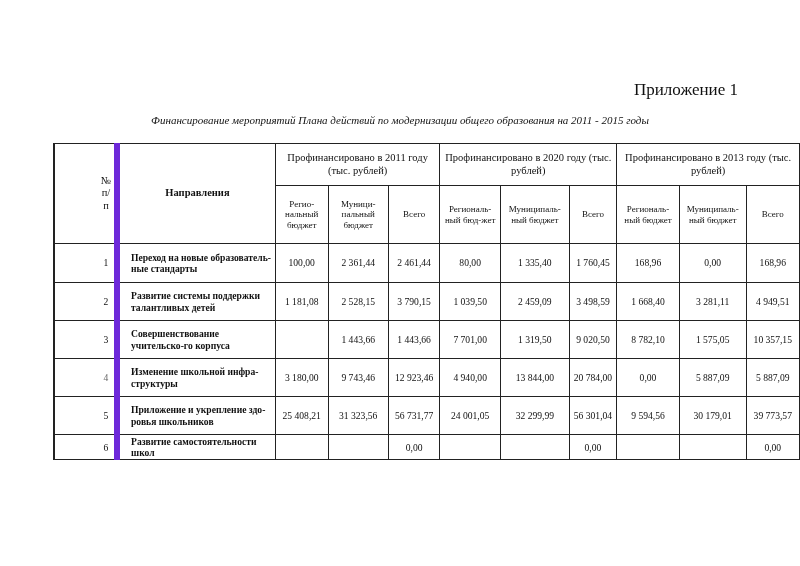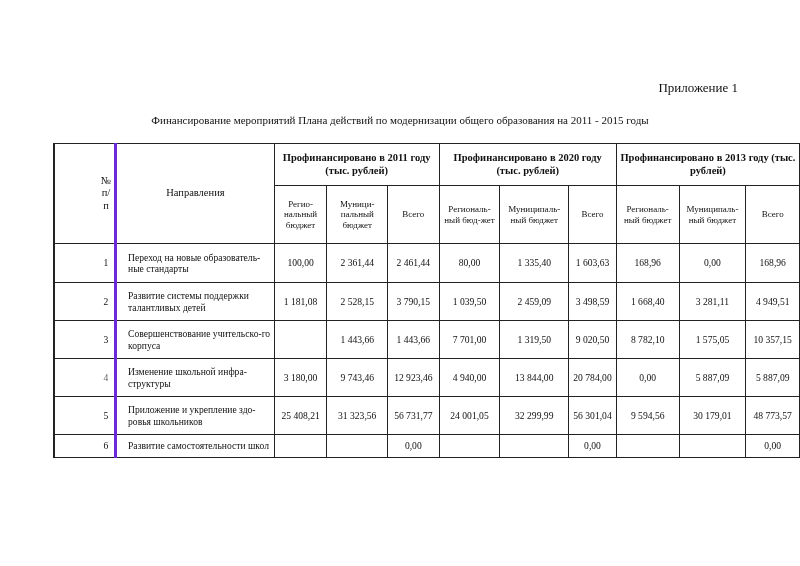--- a/index.html
+++ b/index.html
@@ -2,44 +2,45 @@
 <html><head>
   <meta charset="utf-8">
   <style>
     html, body { margin: 0; padding: 0; background: #ffffff; }
     body {
       width: 800px; height: 566px; position: relative; overflow: hidden;
       font-family: "Liberation Serif", "DejaVu Serif", serif; color: #111;
     }
     .appendix {
       position: absolute; top: 80px; right: 62px;
-      font-size: 13px;
+      font-size: 17px;
     }
     .title {
       position: absolute; top: 114px; left: 0; width: 800px; text-align: center;
       font-size: 11px;
+      font-style: italic;
     }
     table.fin {
       position: absolute; left: 53px; top: 143px;
       border-collapse: collapse;
       font-size: 9.6px;
       table-layout: fixed;
     }
     table.fin td, table.fin th {
       border: 1px solid #222;
       font-weight: normal;
       text-align: center;
       vertical-align: middle;
       padding: 1px 3px;
       line-height: 1.15;
     }
     table.fin td.dir { text-align: left; padding-left: 11px; }
     table.fin .outerL { border-left: 2px solid #222; padding-left: 46px; }
-    table.fin .thickL { border-left: 3px solid #6d28d9; }
-    table.fin th.group { font-size: 10.5px; font-weight: bold; }
+    table.fin .thickL { border-left: 6px solid #6d28d9; font-weight: bold; }
+    table.fin th.group { font-size: 10.5px; }
     table.fin th.col { font-size: 9px; }
     table.fin th.dirh { font-size: 10.5px; }
     .gray { color: #666; }
   </style>
 </head>
 <body>
 
 <div class="appendix">Приложение 1</div>
 <div class="title">Финансирование мероприятий Плана действий по модернизации общего образования на 2011 - 2015 годы</div>
 
@@ -79,21 +80,21 @@
   </thead>
   <tbody>
     <tr style="height:39px">
       <td class="outerL">1</td>
       <td class="thickL dir">Переход на новые образователь-ные стандарты</td>
       <td>100,00</td>
       <td>2 361,44</td>
       <td>2 461,44</td>
       <td>80,00</td>
       <td>1 335,40</td>
-      <td>1 603,63</td>
+      <td>1 760,45</td>
       <td>168,96</td>
       <td>0,00</td>
       <td>168,96</td>
     </tr>
     <tr style="height:38px">
       <td class="outerL">2</td>
       <td class="thickL dir">Развитие системы поддержки талантливых детей</td>
       <td>1 181,08</td>
       <td>2 528,15</td>
       <td>3 790,15</td>
@@ -134,21 +135,21 @@
       <td class="outerL">5</td>
       <td class="thickL dir">Приложение и укрепление здо-ровья школьников</td>
       <td>25 408,21</td>
       <td>31 323,56</td>
       <td>56 731,77</td>
       <td>24 001,05</td>
       <td>32 299,99</td>
       <td>56 301,04</td>
       <td>9 594,56</td>
       <td>30 179,01</td>
-      <td>48 773,57</td>
+      <td>39 773,57</td>
     </tr>
     <tr style="height:23px">
       <td class="outerL">6</td>
       <td class="thickL dir">Развитие самостоятельности школ</td>
       <td></td>
       <td></td>
       <td>0,00</td>
       <td></td>
       <td></td>
       <td>0,00</td>

